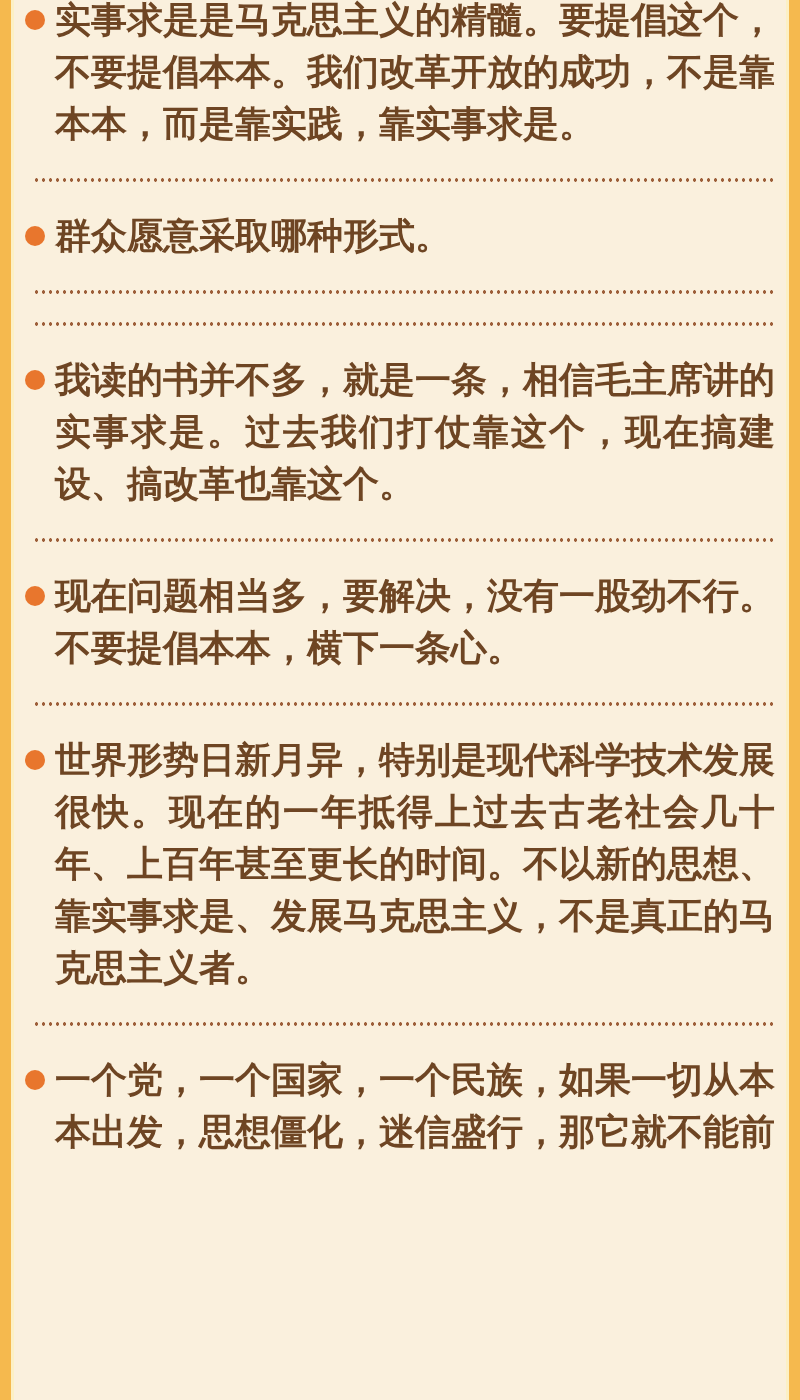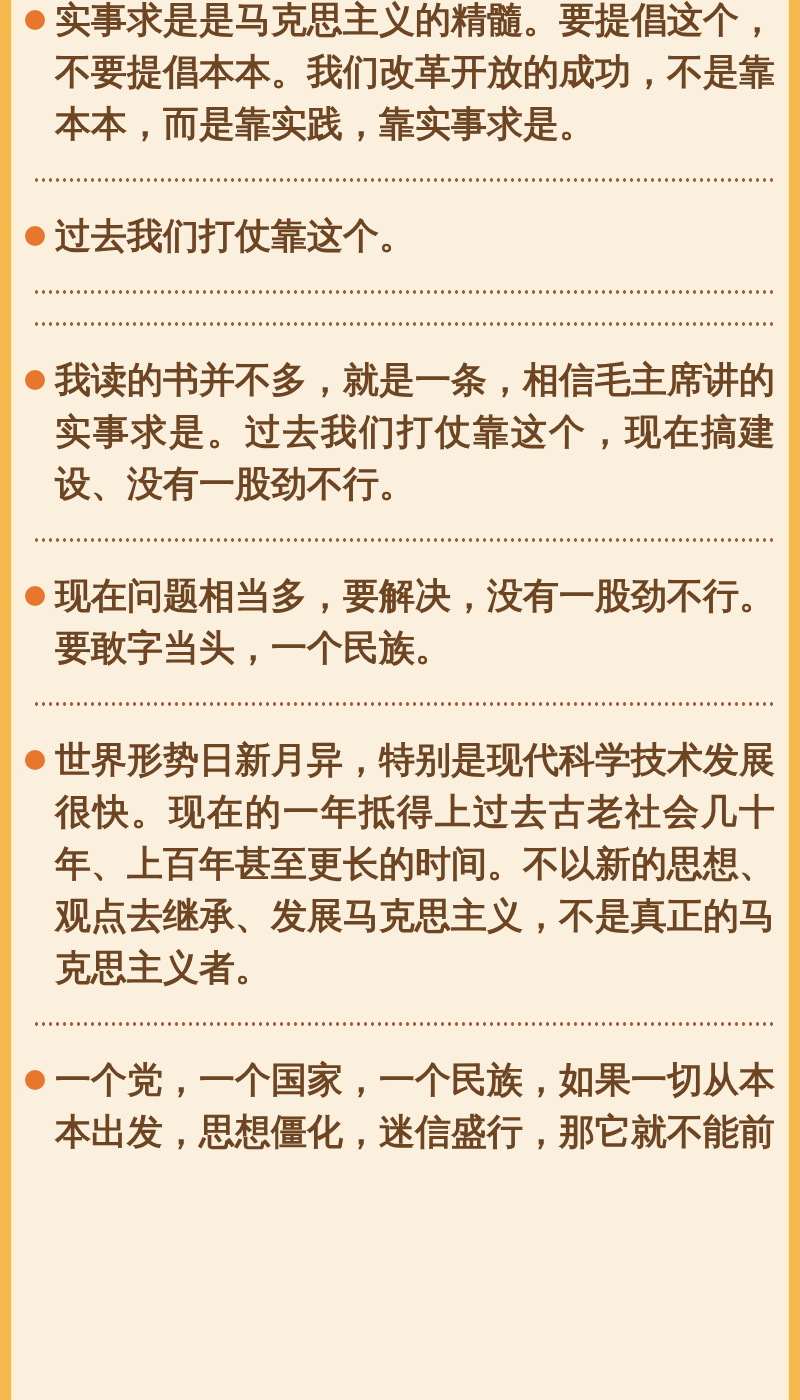--- a/index.html
+++ b/index.html
@@ -79,37 +79,37 @@
   <div class="edge-bar left"></div>
   <div class="edge-bar right"></div>
   <div class="quotes" id="quotes">
       <div class="quote">
         <span class="bullet"></span>
         <p class="quote-text">实事求是是马克思主义的精髓。要提倡这个，不要提倡本本。我们改革开放的成功，不是靠本本，而是靠实践，靠实事求是。</p>
       </div>
       <div class="divider"></div>
       <div class="quote">
         <span class="bullet"></span>
-        <p class="quote-text">过去我们打仗靠这个。</p>
+        <p class="quote-text">群众愿意采取哪种形式。</p>
       </div>
       <div class="divider"></div>
       <div class="divider"></div>
       <div class="quote">
         <span class="bullet"></span>
-        <p class="quote-text">我读的书并不多，就是一条，相信毛主席讲的实事求是。过去我们打仗靠这个，现在搞建设、没有一股劲不行。</p>
+        <p class="quote-text">我读的书并不多，就是一条，相信毛主席讲的实事求是。过去我们打仗靠这个，现在搞建设、搞改革也靠这个。</p>
       </div>
       <div class="divider"></div>
       <div class="quote">
         <span class="bullet"></span>
-        <p class="quote-text">现在问题相当多，要解决，没有一股劲不行。要敢字当头，一个民族。</p>
+        <p class="quote-text">现在问题相当多，要解决，没有一股劲不行。不要提倡本本，横下一条心。</p>
       </div>
       <div class="divider"></div>
       <div class="quote">
         <span class="bullet"></span>
-        <p class="quote-text">世界形势日新月异，特别是现代科学技术发展很快。现在的一年抵得上过去古老社会几十年、上百年甚至更长的时间。不以新的思想、观点去继承、发展马克思主义，不是真正的马克思主义者。</p>
+        <p class="quote-text">世界形势日新月异，特别是现代科学技术发展很快。现在的一年抵得上过去古老社会几十年、上百年甚至更长的时间。不以新的思想、靠实事求是、发展马克思主义，不是真正的马克思主义者。</p>
       </div>
       <div class="divider"></div>
       <div class="quote">
         <span class="bullet"></span>
         <p class="quote-text">一个党，一个国家，一个民族，如果一切从本本出发，思想僵化，迷信盛行，那它就不能前</p>
       </div>
     </div>
 </div>
 
 </body></html>

